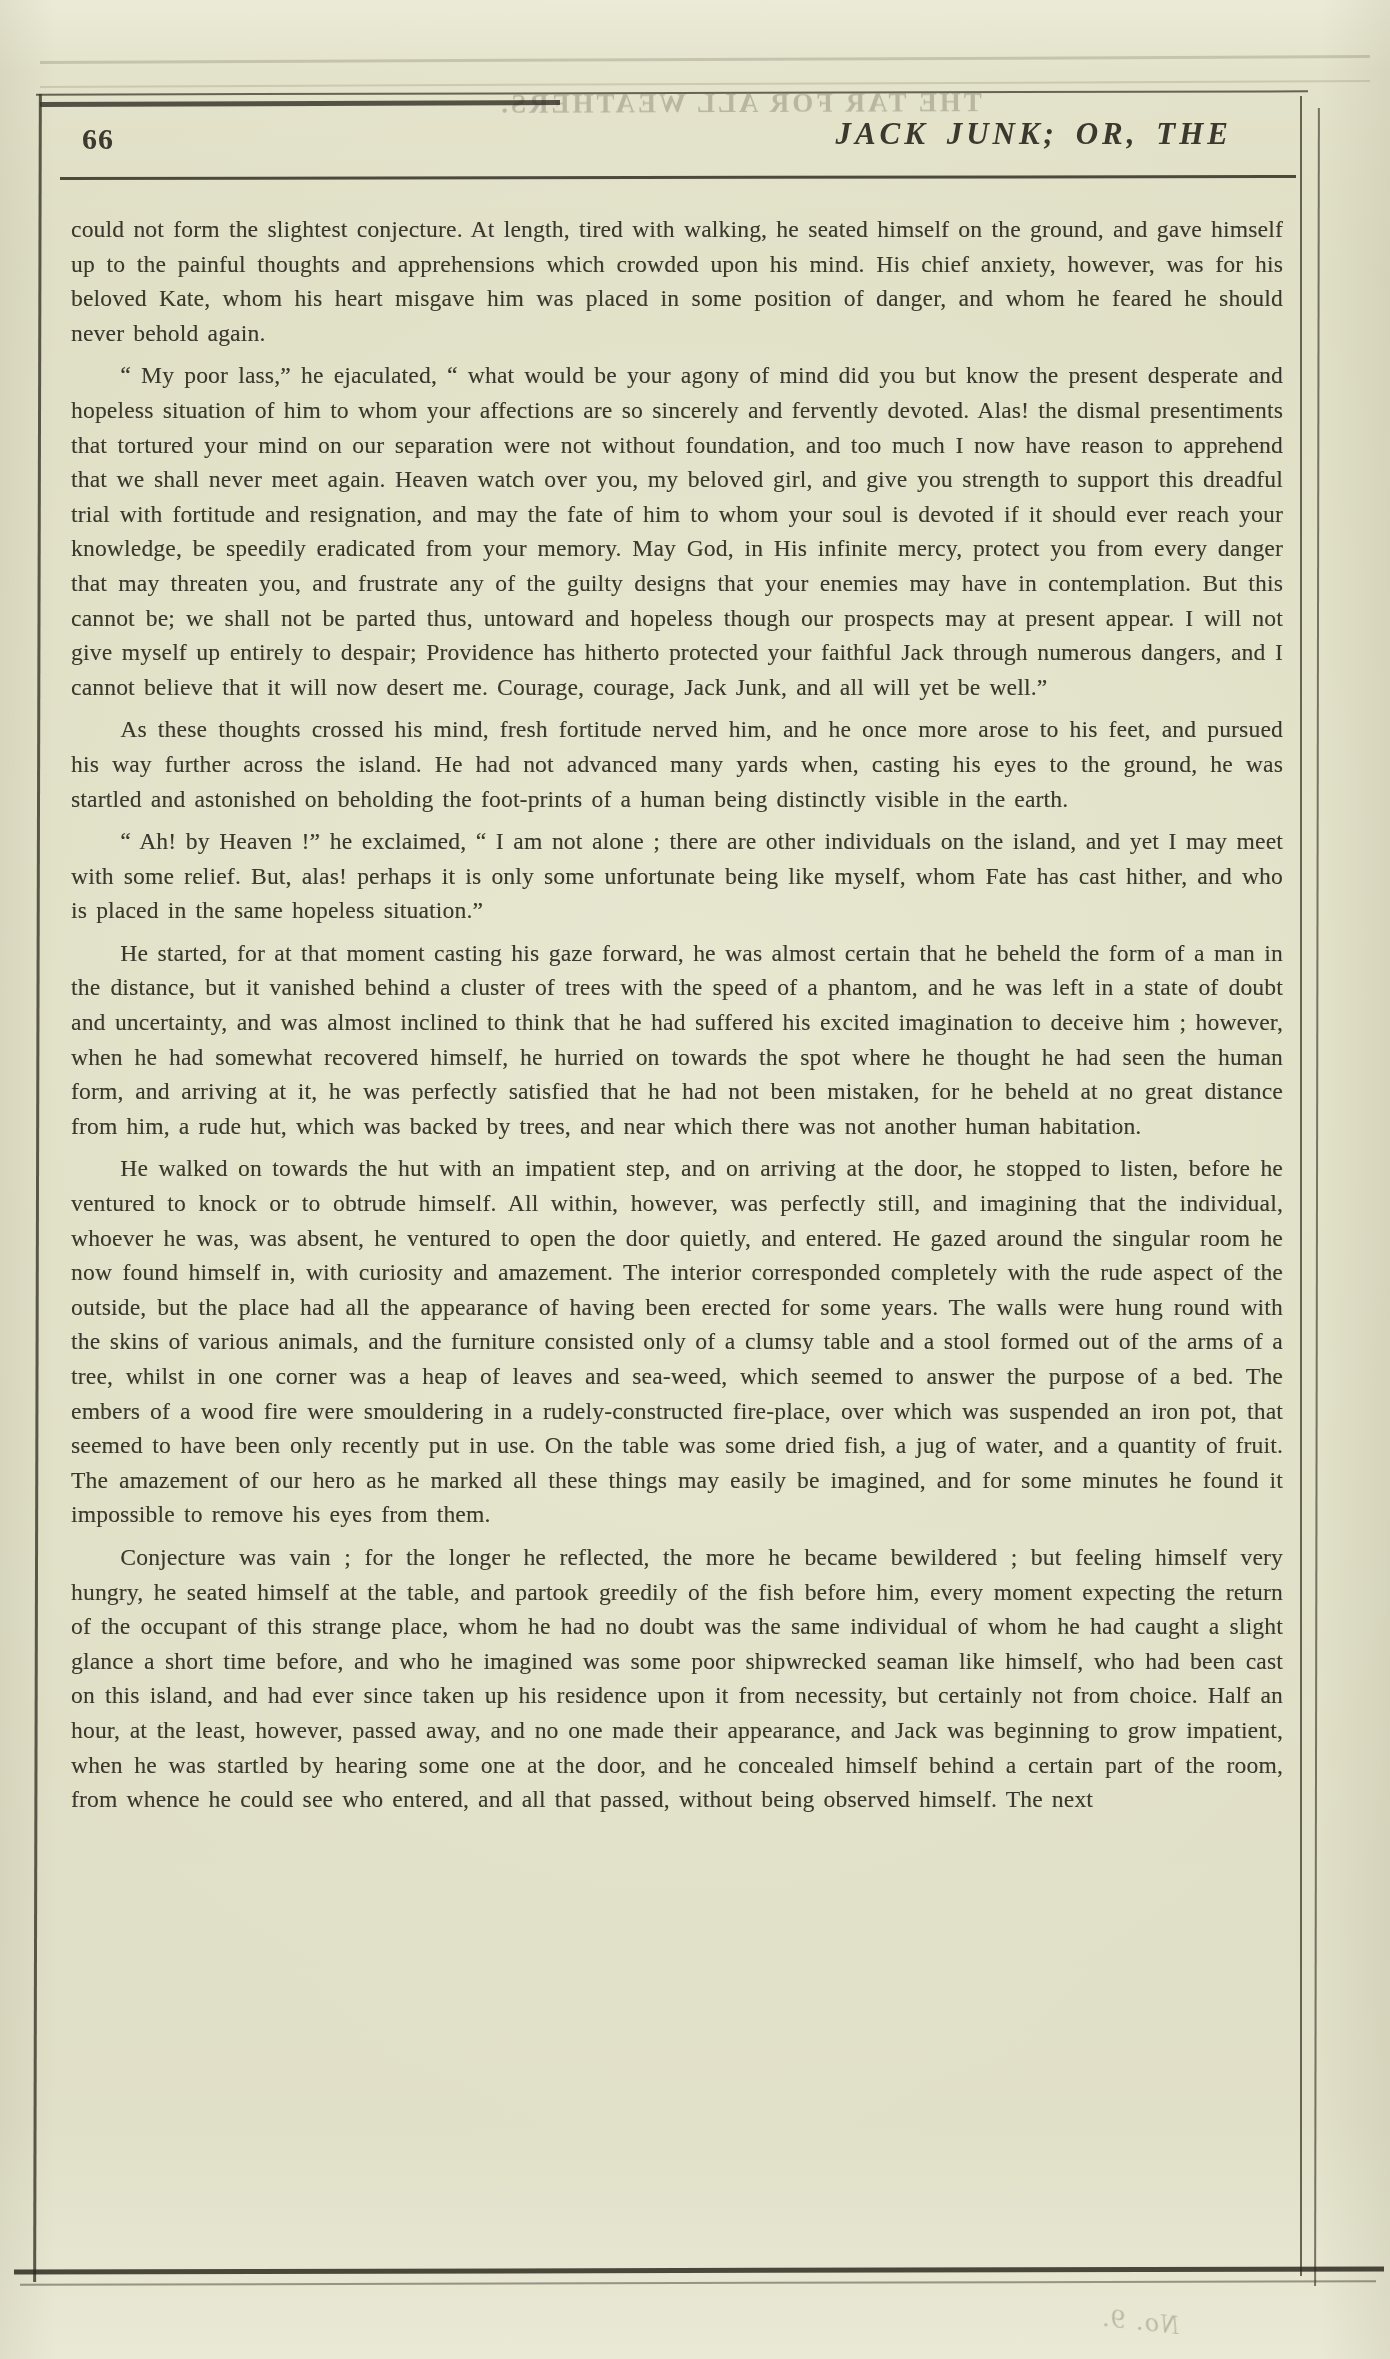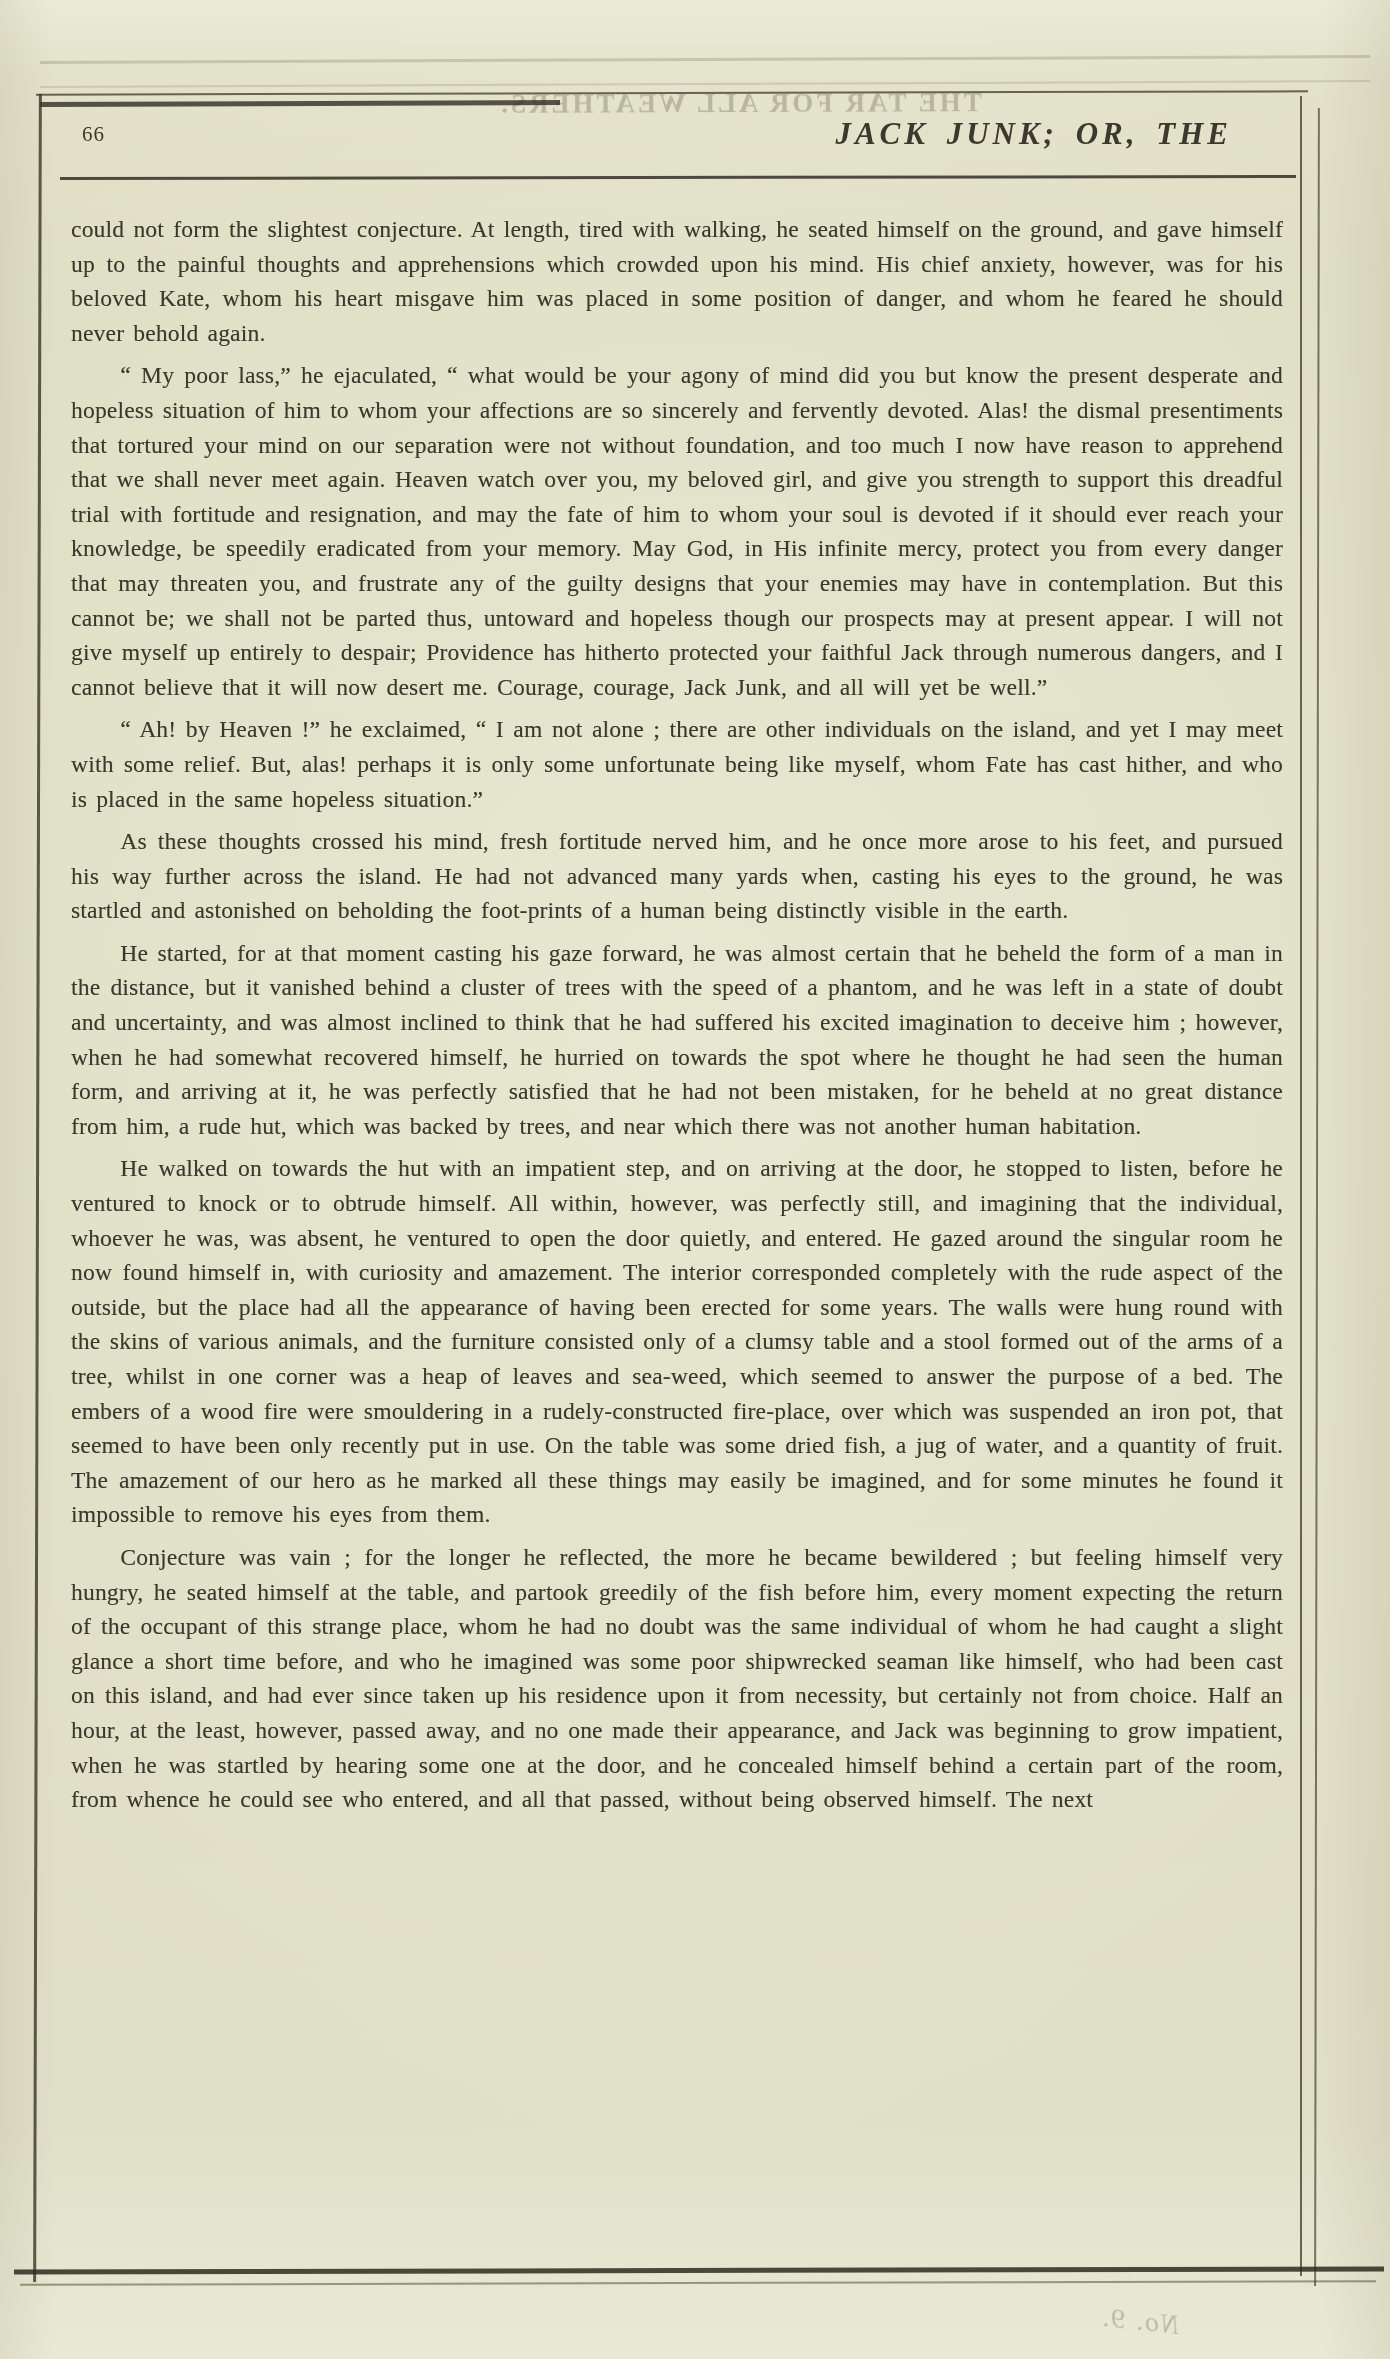--- a/index.html
+++ b/index.html
@@ -86,21 +86,21 @@
     background: rgba(70,66,50,0.5);
     transform: rotate(-0.15deg);
   }
 
   
   .page-header {
     position: absolute; left: 62px; top: 116px; width: 1230px; height: 52px;
   }
   .page-number {
     position: absolute; left: 20px; top: 6px;
-    font-size: 21px; font-weight: normal; color: #3d3a2e;
+    font-size: 30px; font-weight: bold; color: #3d3a2e;
     letter-spacing: 1px;
   }
   .running-title {
     position: absolute; left: 0; right: 60px; top: 0;
     text-align: right;
     font-size: 31px; font-weight: bold; color: #3b382d;
     letter-spacing: 4px; word-spacing: 6px;
     white-space: nowrap;
     font-style: italic;
   }
@@ -148,20 +148,20 @@
 
   <div class="page-header">
     <span class="page-number">66</span>
     <span class="running-title">JACK JUNK; OR, THE</span>
   </div>
   <div class="header-rule"></div>
 
   <div class="text-column">
     <p class="continuation">could not form the slightest conjecture.  At length, tired with walking, he seated himself on the ground, and gave himself up to the painful thoughts and apprehensions which crowded upon his mind.  His chief anxiety, however, was for his beloved Kate, whom his heart misgave him was placed in some position of danger, and whom he feared he should never behold again.</p>
     <p>“ My poor lass,” he ejaculated, “ what would be your agony of mind did you but know the present desperate and hopeless situation of him to whom your affections are so sincerely and fervently devoted.  Alas! the dismal presentiments that tortured your mind on our separation were not without foundation, and too much I now have reason to apprehend that we shall never meet again.  Heaven watch over you, my beloved girl, and give you strength to support this dreadful trial with fortitude and resignation, and may the fate of him to whom your soul is devoted if it should ever reach your knowledge, be speedily eradicated from your memory.  May God, in His infinite mercy, protect you from every danger that may threaten you, and frustrate any of the guilty designs that your enemies may have in contemplation.  But this cannot be; we shall not be parted thus, untoward and hopeless though our prospects may at present appear. I will not give myself up entirely to despair;  Providence has hitherto protected your faithful Jack through numerous dangers, and I cannot believe that it will now desert me.  Courage, courage, Jack Junk, and all will yet be well.”</p>
+    <p>As these thoughts crossed his mind, fresh fortitude nerved him, and he once more arose to his feet, and pursued his way further across the island.  He had not advanced many yards when, casting his eyes to the ground, he was startled and astonished on beholding the foot-prints of a human being distinctly visible in the earth.</p>
     <p>“ Ah! by Heaven !” he exclaimed, “ I am not alone ;  there are other individuals on the island, and yet I may meet with some relief.  But, alas! perhaps it is only some unfortunate being like myself, whom Fate has cast hither, and who is placed in the same hopeless situation.”</p>
-    <p>As these thoughts crossed his mind, fresh fortitude nerved him, and he once more arose to his feet, and pursued his way further across the island.  He had not advanced many yards when, casting his eyes to the ground, he was startled and astonished on beholding the foot-prints of a human being distinctly visible in the earth.</p>
     <p>He started, for at that moment casting his gaze forward, he was almost certain that he beheld the form of a man in the distance, but it vanished behind a cluster of trees with the speed of a phantom, and he was left in a state of doubt and uncertainty, and was almost inclined to think that he had suffered his excited imagination to deceive him ;  however, when he had somewhat recovered himself, he hurried on towards the spot where he thought he had seen the human form, and arriving at it, he was perfectly satisfied that he had not been mistaken, for he beheld at no great distance from him, a rude hut, which was backed by trees, and near which there was not another human habitation.</p>
     <p>He walked on towards the hut with an impatient step, and on arriving at the door, he stopped to listen, before he ventured to knock or to obtrude himself.  All within, however, was perfectly still, and imagining that the individual, whoever he was, was absent, he ventured to open the door quietly, and entered.  He gazed around the singular room he now found himself in, with curiosity and amazement.  The interior corresponded completely with the rude aspect of the outside, but the place had all the appearance of having been erected for some years.  The walls were hung round with the skins of various animals, and the furniture consisted only of a clumsy table and a stool formed out of the arms of a tree, whilst in one corner was a heap of leaves and sea-weed, which seemed to answer the purpose of a bed.  The embers of a wood fire were smouldering in a rudely-constructed fire-place, over which was suspended an iron pot, that seemed to have been only recently put in use.  On the table was some dried fish, a jug of water, and a quantity of fruit.  The amazement of our hero as he marked all these things may easily be imagined, and for some minutes he found it impossible to remove his eyes from them.</p>
     <p>Conjecture was vain ;  for the longer he reflected, the more he became bewildered ;  but feeling himself very hungry, he seated himself at the table, and partook greedily of the fish before him, every moment expecting the return of the occupant of this strange place, whom he had no doubt was the same individual of whom he had caught a slight glance a short time before, and who he imagined was some poor shipwrecked seaman like himself, who had been cast on this island, and had ever since taken up his residence upon it from necessity, but certainly not from choice.  Half an hour, at the least, however, passed away, and no one made their appearance, and Jack was beginning to grow impatient, when he was startled by hearing some one at the door, and he concealed himself behind a certain part of the room, from whence he could see who entered, and all that passed, without being observed himself.  The next</p>
   </div>
 
 </div>
 
 </body></html>

